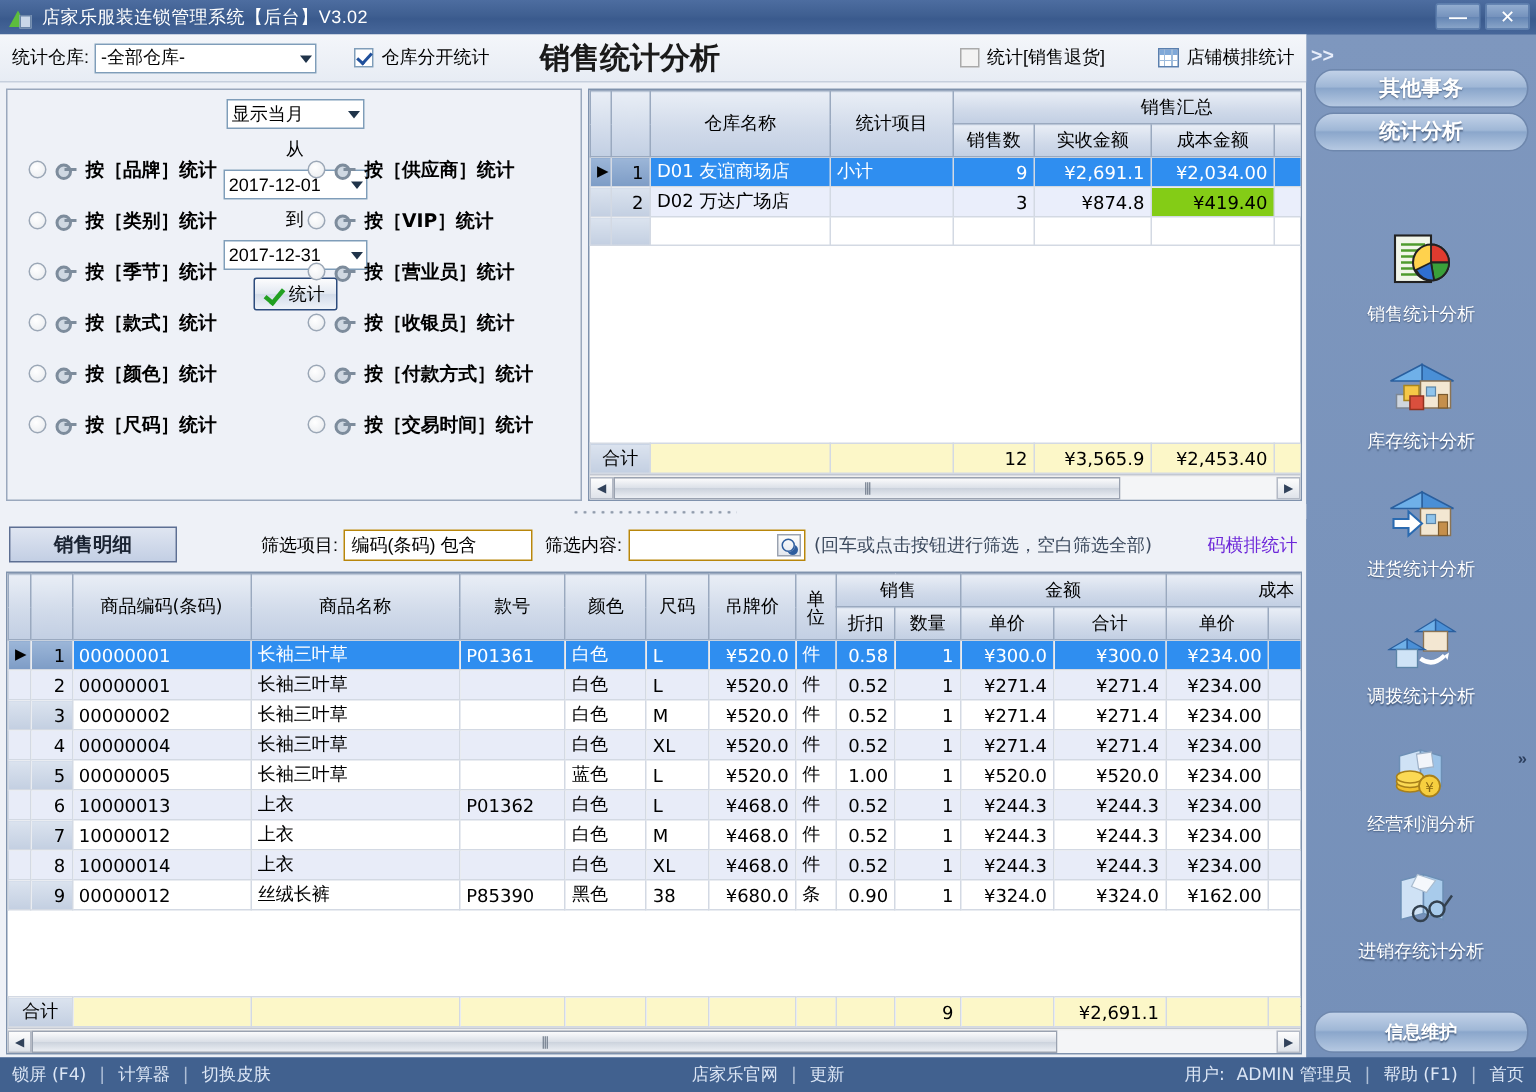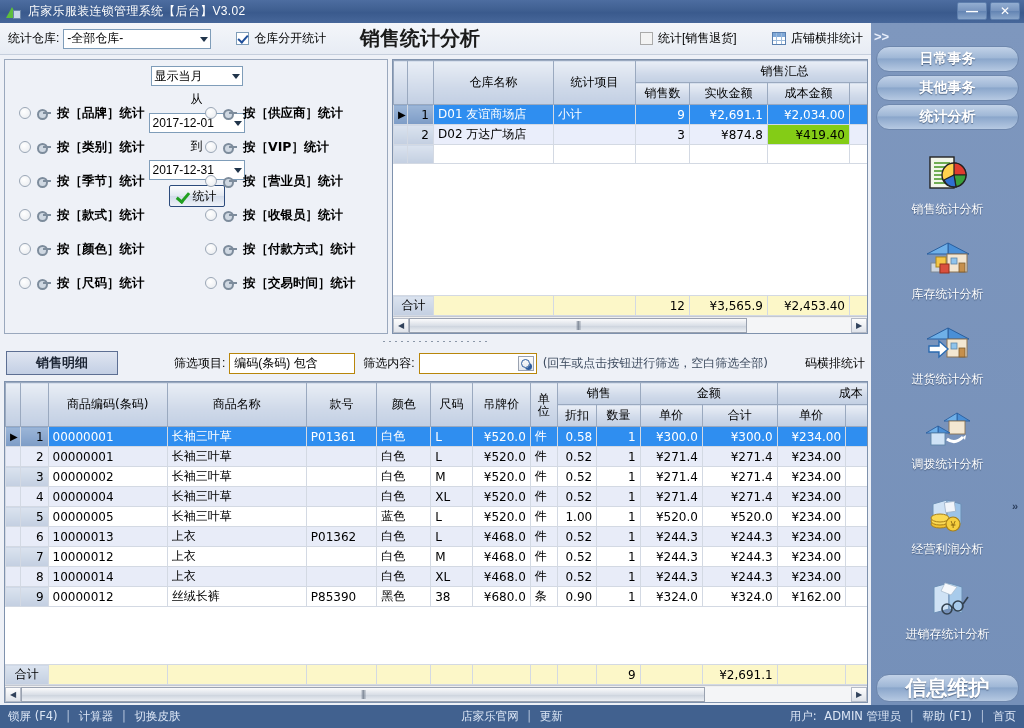--- a/index.html
+++ b/index.html
@@ -196,21 +196,21 @@
   }
   .mag-btn {
     position: absolute; right: 2px; top: 2px; width: 16px; height: 15px;
     background: linear-gradient(to bottom,#fdfdfd,#e3e7ee); border: 1px solid #9aa2b0;
     display:flex; align-items:center; justify-content:center;
   }
   .mag-btn::after{ content:""; width:7px; height:7px; border:1.5px solid #2e5d9e; border-radius:50%;
     box-shadow: 3px 3px 0 -1px #2e5d9e; }
   .hint { font-size: 12px; color: #3c4a5e; white-space: nowrap;
     font-family:"DejaVu Sans","Liberation Sans",sans-serif;}
-  .overlay-txt { position:absolute; right: 6px; top: 332px; font-size: 12px; color:#000000;
+  .overlay-txt { position:absolute; right: 6px; top: 332px; font-size: 12px; color:#6d28d9;
     font-family:"DejaVu Sans","Liberation Sans",sans-serif;}
 
   .detailgrid {
     position: absolute; left: 4px; top: 358px; width: 864px; height: 322px;
     border: 1px solid #7f92ad; background: #ffffff; overflow: hidden;
   }
 
   
   .sidepanel {
     position: absolute; left: 871px; top: 23px; width: 153px; height: 682px;
@@ -230,21 +230,21 @@
   .side-item {
     height: 85px; display: flex; flex-direction: column; align-items: center; justify-content: flex-start;
     gap: 3px; padding-top: 4px;
   }
   .side-item .cap {
     color: #ffffff; font-size: 12px;
     text-shadow: 0 1px 1px rgba(30,50,80,0.6);
     font-family:"DejaVu Sans","Liberation Sans",sans-serif;
   }
   .icon48 { width: 46px; height: 44px; position: relative; }
-  .grp-btn.bottom { position: absolute; left: 0; bottom: 0; width: 143px; margin: 0 5px 3px 5px; height: 28px; font-size:21px;}
+  .grp-btn.bottom { position: absolute; left: 0; bottom: 0; width: 143px; margin: 0 5px 3px 5px; height: 28px; font-size:12px;}
   .dblchev { position: absolute; right: 6px; top: 477px; color: #2c3f5e; font-size: 11px; font-weight:bold; }
 
   
   .statusbar {
     position: absolute; left: 0; top: 705px; width: 1024px; height: 23px;
     background: #41618f; color: #dce6f5; font-size: 11.5px;
     display: flex; align-items: center;
     font-family:"DejaVu Sans","Liberation Sans",sans-serif;
   }
   .sb-left { position: absolute; left: 8px; white-space: nowrap; }
@@ -732,21 +732,20 @@
         <div class="sb-thumb" style="width:684px;">|||</div>
         <div class="sb-track"></div>
         <div class="sb-arrow">▶</div>
       </div>
     </div>
   </div>
 
   <div class="sidepanel">
     <div class="chev">&gt;&gt;</div>
     <div style="position:absolute; left:0; top:20px; width:153px;">
-      <div class="grp-btn">日常事务</div>
       <div class="grp-btn">其他事务</div>
       <div class="grp-btn">统计分析</div>
     </div>
 
     <div class="side-items">
 
       <div class="side-item">
         <div class="icon48">
           <svg width="46" height="44" viewBox="0 0 46 44">
             <rect x="5" y="3" width="24" height="31" fill="#f2f6ea" stroke="#222" stroke-width="1.4"></rect>

